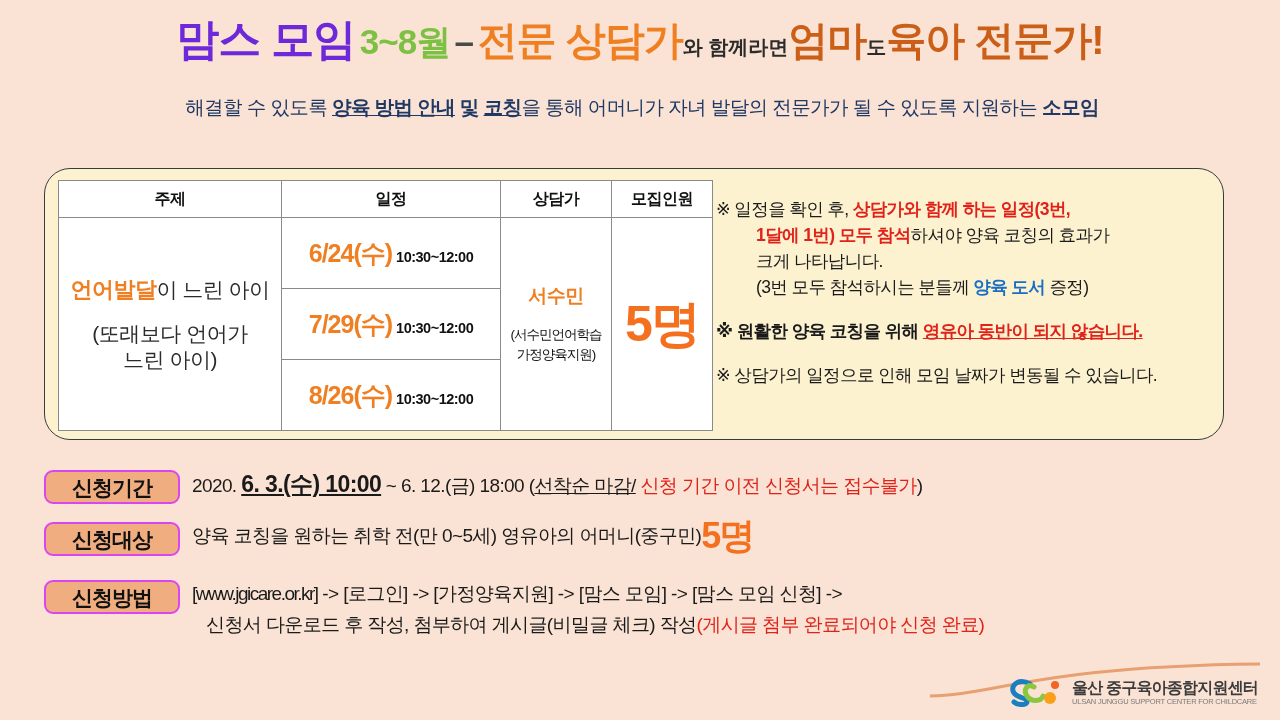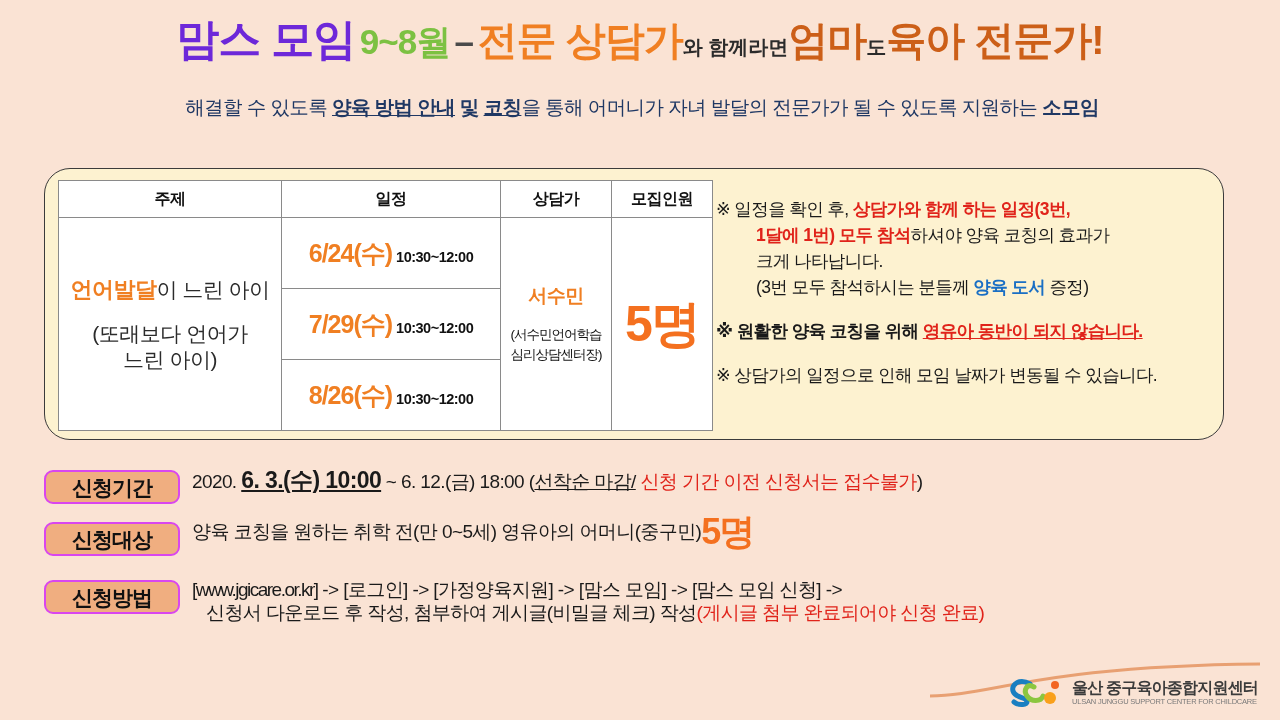--- a/index.html
+++ b/index.html
@@ -183,21 +183,21 @@
     font-weight: bold;
     font-size: 21px;
     letter-spacing: -1px;
     box-sizing: border-box;
   }
   .info-text {
     flex: 1 1 auto;
     margin-left: 12px;
     color: #1a1a1a;
     font-size: 19px;
-    line-height: 20px;
+    line-height: 28px;
     letter-spacing: -0.6px;
   }
   .row-period { top: 470px; }
   .row-target { top: 522px; }
   .row-method { top: 580px; }
 
   .big-date {
     font-weight: bold;
     font-size: 23px;
     text-decoration: underline;
@@ -251,21 +251,21 @@
     overflow: hidden;
   }
 </style>
 </head>
 <body>
 
 <div id="poster">
 
   <div class="title-bar">
     <span class="t-seg t-blue">맘스 모임</span>
-    <span class="t-seg t-green">9~8월</span>
+    <span class="t-seg t-green">3~8월</span>
     <span class="t-seg t-dash">–</span>
     <span class="t-seg t-orange">전문 상담가</span><span class="t-small">와 함께라면</span><span class="t-seg t-brown">엄마</span><span class="t-brown-sm">도</span><span class="t-seg t-brown">육아 전문가!</span>
   </div>
 
   <div class="desc">
     <div><span>해결할 수 있도록 </span><span class="u">양육 방법 안내</span><b> 및 </b><span class="u">코칭</span><span>을 통해 어머니가 자녀 발달의 전문가가 될 수 있도록 지원하는 </span><b>소모임</b></div>
   </div>
 
   <div class="cream-panel"></div>
 
@@ -287,21 +287,21 @@
             <div>느린 아이)</div>
           </div>
         </td>
         <td class="sched-cell">
           <span class="sched-date">6/24(수)</span><span class="sched-time">10:30~12:00</span>
         </td>
         <td rowspan="3">
           <div class="couns-name">서수민</div>
           <div class="couns-org">
             <div>(서수민언어학습</div>
-            <div>심리상담센터장)</div>
+            <div>가정양육지원)</div>
           </div>
         </td>
         <td rowspan="3">
           <span class="cap-val">5명</span>
         </td>
       </tr>
       <tr>
         <td class="sched-cell">
           <span class="sched-date">7/29(수)</span><span class="sched-time">10:30~12:00</span>
         </td>

